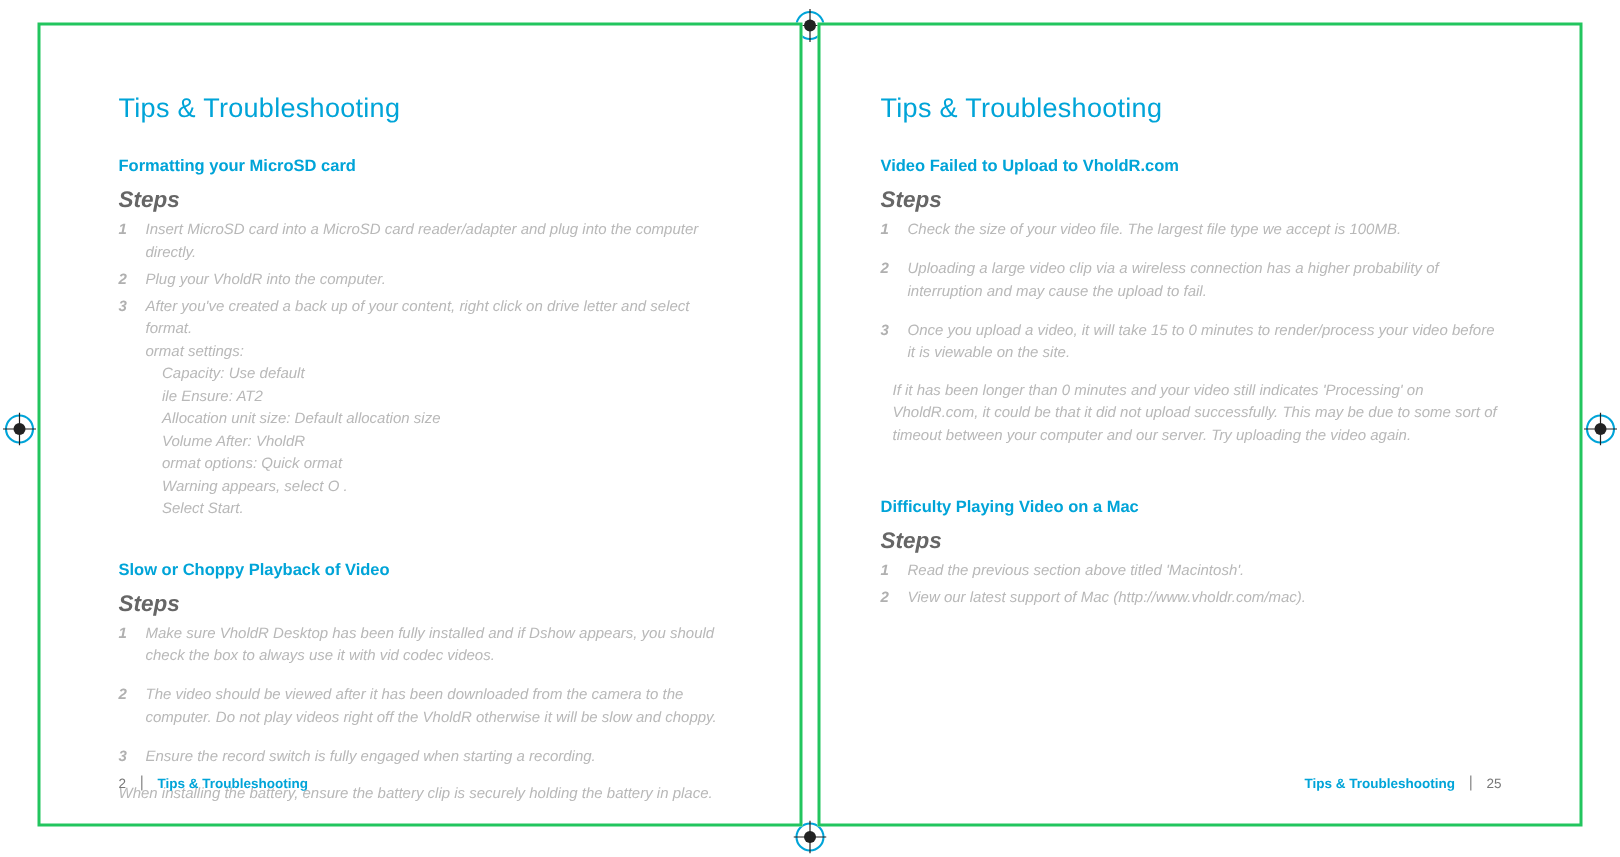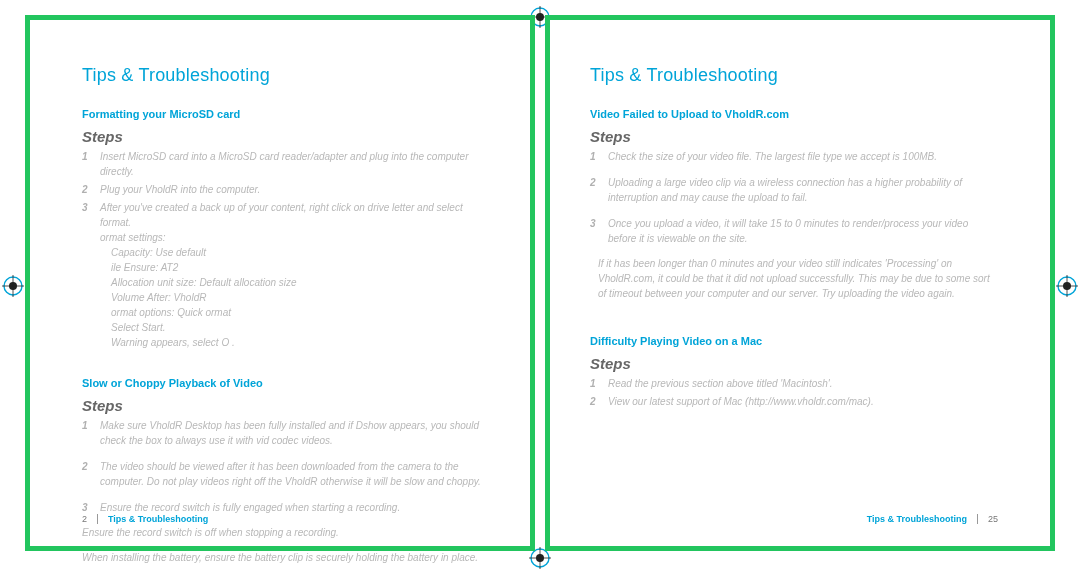--- a/index.html
+++ b/index.html
@@ -18,21 +18,21 @@
     height: 22px;
   }
   .crop-mark svg { display:block; }
   .cm-top { top: 6px; left: 50%; transform: translateX(-50%); }
   .cm-bottom { bottom: 2px; left: 50%; transform: translateX(-50%); }
   .cm-left { left: 2px; top: 50%; transform: translateY(-50%); }
   .cm-right { right: 2px; top: 50%; transform: translateY(-50%); }
 
   .page-crop {
     position:absolute;
-    border: 5px solid #22c55e;
+    border: 2px solid #22c55e;
     background: #fff;
   }
   .page-left {
     left: 25px; top: 15px; width: 510px; height: 536px;
   }
   .page-right {
     left: 545px; top: 15px; width: 510px; height: 536px;
   }
   .page-inner {
     padding: 45px 45px 0 52px;
@@ -139,22 +139,22 @@
     <div class="step-row">
       <div class="step-num">3</div>
       <div class="step-body">
         <span>After you've created a back up of your content, right click on drive letter and select format.</span><br>
         <span>ormat settings:</span>
         <div class="sub">Capacity: Use default</div>
         <div class="sub">ile Ensure: AT2</div>
         <div class="sub">Allocation unit size: Default allocation size</div>
         <div class="sub">Volume After: VholdR</div>
         <div class="sub">ormat options: Quick ormat</div>
+        <div class="sub">Warning appears, select O .</div>
         <div class="sub">Select Start.</div>
-        <div class="sub">Warning appears, select O .</div>
       </div>
     </div>
 
     <div class="section-gap"></div>
 
     <div class="section-title">Slow or Choppy Playback of Video</div>
     <div class="steps-label">Steps</div>
 
     <div class="step-row">
       <div class="step-num">1</div>
@@ -166,21 +166,20 @@
       <div class="step-body">
         <span>The video should be viewed after it has been downloaded from the camera to the computer.  Do not play videos right off the VholdR otherwise it will be slow and choppy.</span><br>
       </div>
     </div>
     <div style="height:8px"></div>
     <div class="step-row">
       <div class="step-num">3</div>
       <div class="step-body">Ensure the record switch is fully engaged when starting a recording.</div>
     </div>
 
-    <div class="para">Ensure the record switch is off when stopping a recording.</div>
     <div class="para">When installing the battery, ensure the battery clip is securely holding the battery in place.</div>
   </div>
 
   <div class="footer footer-left">
     <span class="pnum">2</span>
     <span class="divider"></span>
     <span class="label">Tips &amp; Troubleshooting</span>
   </div>
 </div>
 

